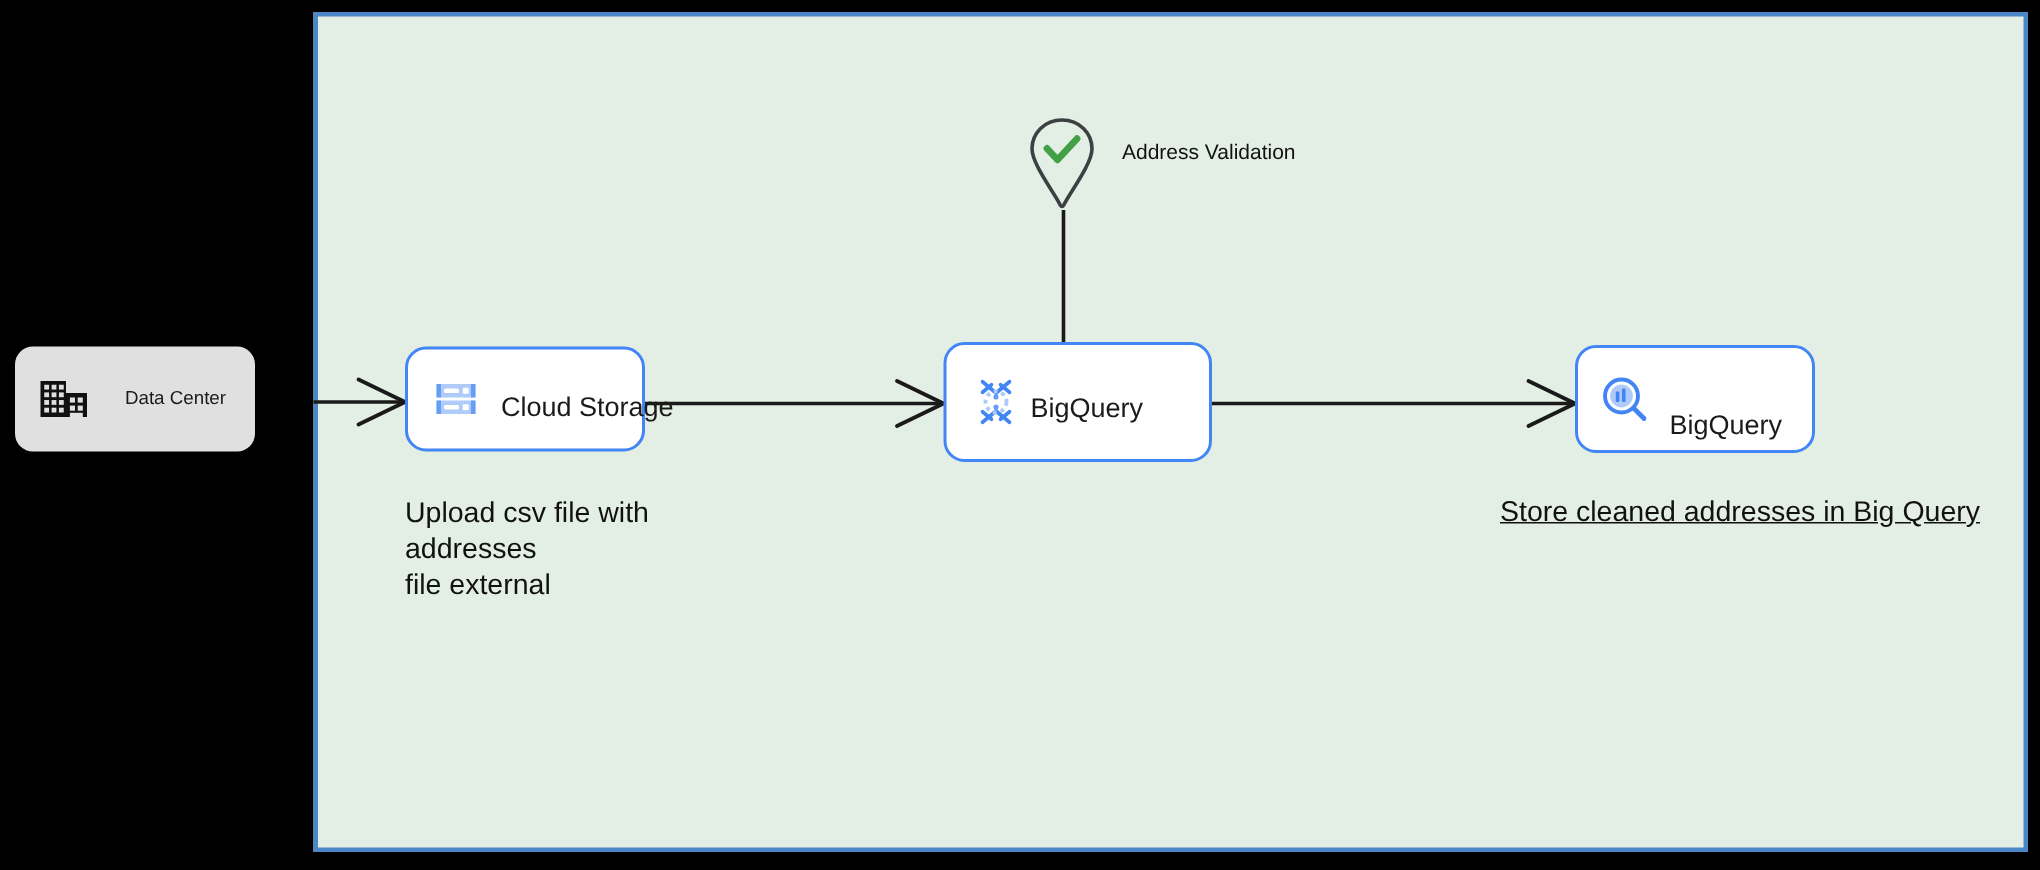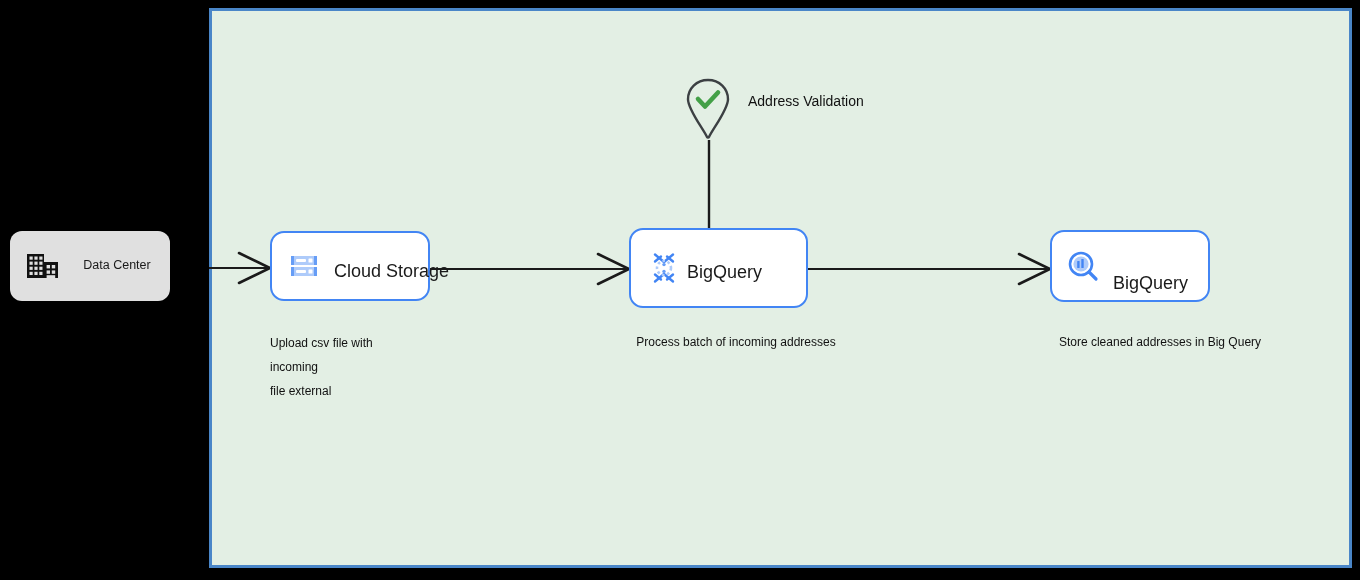--- a/index.html
+++ b/index.html
@@ -52,24 +52,24 @@
   .pin-label{
     position:absolute;left:748px;top:90px;width:230px;
     font-size:14px;color:#111;line-height:23px;
   }
 
   
   .conn{position:absolute;left:0;top:0;width:1360px;height:580px;
         pointer-events:none;overflow:visible;}
 
   
-  .caption{position:absolute;font-size:12px;color:#111;line-height:24px;}
+  .caption{position:absolute;font-size:19px;color:#111;line-height:24px;}
   .cap-1{left:270px;top:331px;width:260px;text-align:left;}
   .cap-2{left:556px;top:330px;width:360px;text-align:center;}
-  .cap-3{left:980px;top:330px;width:360px;text-align:center;}
+  .cap-3{left:980px;top:330px;width:360px;text-align:center;text-decoration:underline;}
 </style>
 </head>
 <body>
 
 <div id="stage">
 
   <div class="boundary"></div>
 
   <svg class="conn">
     <defs></defs>
@@ -166,19 +166,18 @@
   <svg class="pin" viewBox="0 0 48 62">
     <path d="M24 2 C12.5 2 4 10.6 4 21.2 C4 31.5 19 50.5 23 59 C23.4 59.8 24.6 59.8 25 59 C29 50.5 44 31.5 44 21.2 C44 10.6 35.5 2 24 2 Z" fill="none" stroke="#3c4043" stroke-width="2.4" stroke-linejoin="round"></path>
     <polyline points="14,21 21,28.5 34,14.5" fill="none" stroke="#43a047" stroke-width="4.6" stroke-linecap="round" stroke-linejoin="round"></polyline>
   </svg>
   <div class="pin-label">
     <div>Address Validation</div>
   </div>
 
   <div class="caption cap-1">
     <div>Upload csv file with</div>
-    <div>incoming</div>
+    <div>addresses</div>
     <div>file external</div>
   </div>
-  <div class="caption cap-2">Process batch of incoming addresses</div>
   <div class="caption cap-3">Store cleaned addresses in Big Query</div>
 
 </div>
 
 </body></html>

